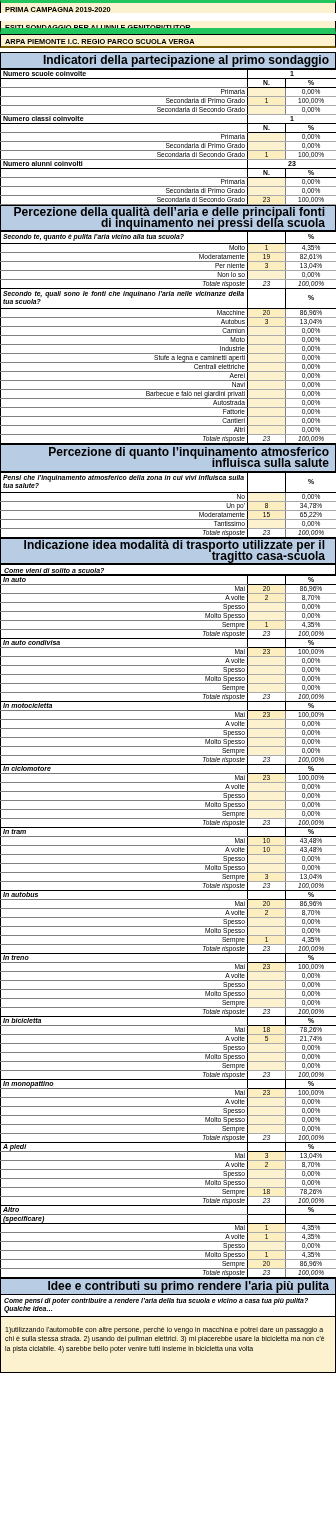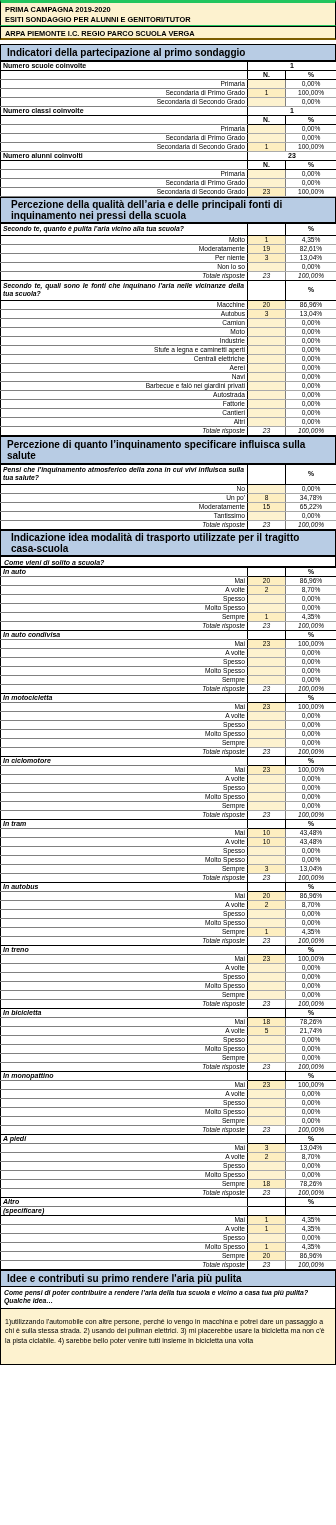--- a/index.html
+++ b/index.html
@@ -21,35 +21,35 @@
     border-right: 1px solid #000;
     padding: 1px 3px 1px 4px;
     font-weight: bold;
     font-size: 7.4px;
     height: 13px;
     line-height: 11px;
     white-space: nowrap;
     overflow: hidden;
   }
   .title-row.t1 { border-top: 3px solid #22c55e; }
-  .title-row.t2 { border-bottom: 1px solid #22c55e; }
+  .title-row.t2 { border-bottom: 6px solid #22c55e; margin-top: 8px; }
   .title-row.t3 {
     border-top: 1px solid #000;
     border-bottom: 2px solid #7a5c00;
     height: 14px;
   }
   .gap { height: 4px; background: #fff; }
 
   
   .section-head {
     background: #b8cce4;
     border: 1px solid #000;
-    text-align: left;
-    font-weight: bold;
-    font-size: 10px;
+    text-align: right;
+    font-weight: bold;
+    font-size: 12px;
     line-height: 11px;
     padding: 2px 6px;
   }
   .section-head.two-line { padding: 1px 10px; }
 
   
   table { border-collapse: collapse; width: 336px; table-layout: fixed; }
   col.c-label { width: 247px; }
   col.c-n { width: 38px; }
   col.c-p { width: 51px; }
@@ -451,21 +451,21 @@
           <td class="pct">0,00%</td>
         </tr>
         <tr class="totalrow">
           <td class="label">Totale risposte</td>
           <td class="num">23</td>
           <td class="pct">100,00%</td>
         </tr>
       </tbody>
   </table>
 
-  <div class="section-head">Percezione di quanto l’inquinamento specificare influisca sulla salute</div>
+  <div class="section-head">Percezione di quanto l’inquinamento atmosferico influisca sulla salute</div>
 
   <table>
     <colgroup>
         <col class="c-label">
         <col class="c-n">
         <col class="c-p">
       </colgroup>
     <tbody id="health-body">
         <tr class="qrow">
           <td class="q just">Pensi che l’inquinamento atmosferico della zona  in cui  vivi  influisca sulla tua salute?</td>

